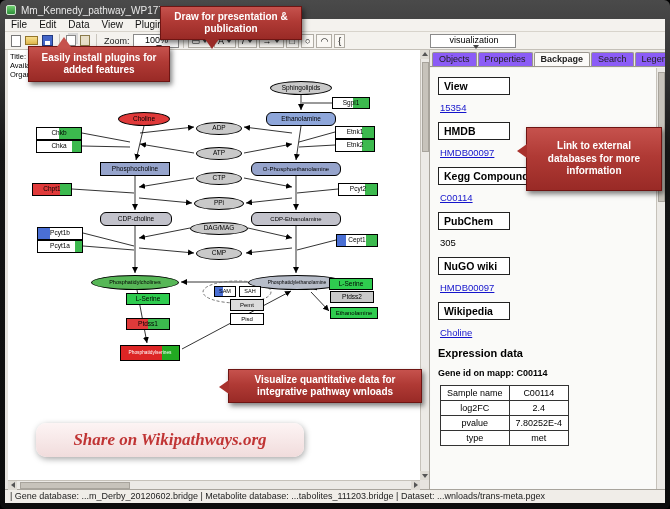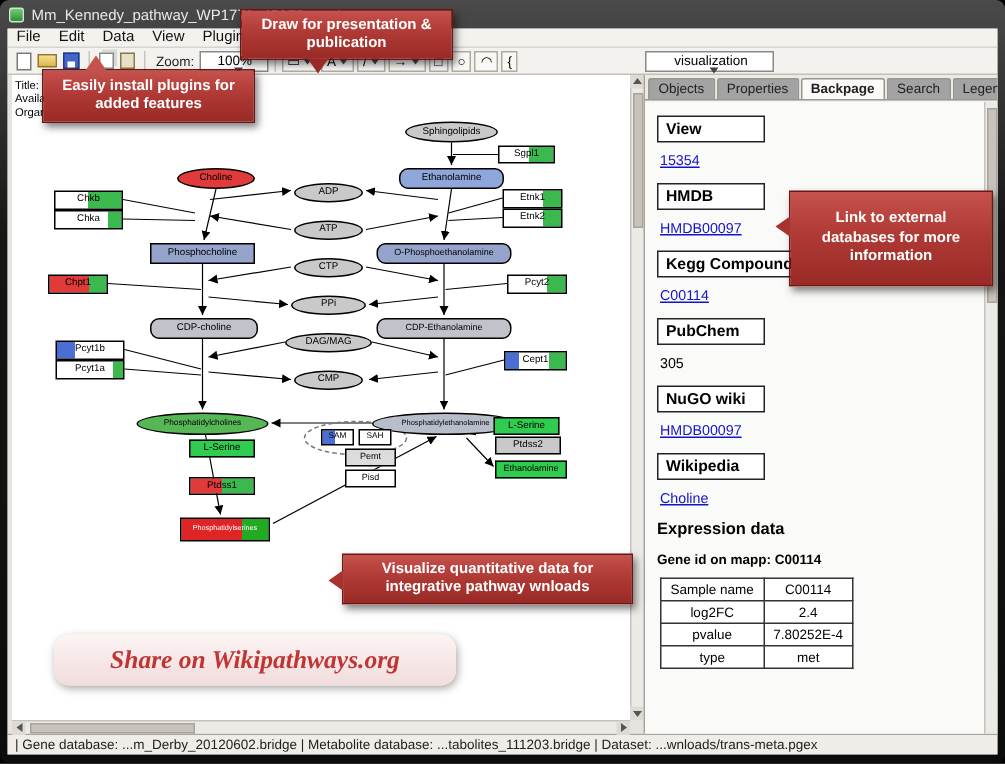--- a/index.html
+++ b/index.html
@@ -42,21 +42,21 @@
   .hscroll{position:absolute;left:3px;bottom:0;width:412px;height:9px;background:#eceae6;border-top:1px solid #c6c2ba;}
   .thumb-v{position:absolute;left:1px;top:12px;width:7px;height:90px;background:#c7c3bb;border:1px solid #a8a49c;}
   .thumb-h{position:absolute;top:1px;left:12px;height:7px;width:110px;background:#c7c3bb;border:1px solid #a8a49c;}
   .sb-btn{position:absolute;width:9px;height:9px;background:#dedbd4;}
   .tri-up{width:0;height:0;border-left:3px solid transparent;border-right:3px solid transparent;border-bottom:4px solid #555;margin:2px auto;}
   .tri-down{width:0;height:0;border-left:3px solid transparent;border-right:3px solid transparent;border-top:4px solid #555;margin:3px auto;}
   .tri-left{width:0;height:0;border-top:3px solid transparent;border-bottom:3px solid transparent;border-right:4px solid #555;margin:1px auto;}
   .tri-right{width:0;height:0;border-top:3px solid transparent;border-bottom:3px solid transparent;border-left:4px solid #555;margin:1px auto;}
   .panel{position:relative;width:236px;background:#f2f1ee;border-left:1px solid #a8a49c;flex:none;}
   .tabs{height:17px;display:flex;align-items:flex-end;padding:2px 0 0 2px;border-bottom:1px solid #9a968e;background:#eceae5;}
-  .tab{font-size:9px;padding:1px 6px 2px 6px;border:1px solid #9a968e;border-bottom:none;background:#a3a3a3;margin-right:1px;border-radius:2px 2px 0 0;color:#222;white-space:nowrap;}
+  .tab{font-size:9px;padding:1px 6px 2px 6px;border:1px solid #9a968e;border-bottom:none;background:#8b5cf6;margin-right:1px;border-radius:2px 2px 0 0;color:#222;white-space:nowrap;}
   .tab.active{background:#fbfaf8;font-weight:bold;}
   .bp-content{position:absolute;left:0;top:18px;right:9px;bottom:0;background:#fafaf8;padding:9px 6px 0 8px;overflow:hidden;}
   .bp-header{border:1px solid #222;background:#fff;font-weight:bold;font-size:10.5px;padding:2px 10px 2px 5px;width:max-content;min-width:72px;margin-bottom:7px;color:#000;}
   .bp-link{color:#1414cc;text-decoration:underline;font-size:9.5px;margin:0 0 9px 2px;width:max-content;cursor:pointer;}
   .bp-value{font-size:9.5px;margin:0 0 9px 2px;color:#000;}
   .bp-exp-title{font-size:11px;font-weight:bold;margin:2px 0 9px 0;color:#000;}
   .bp-geneid{font-size:9px;font-weight:bold;margin:0 0 7px 0;color:#000;}
   .exp-table{border-collapse:collapse;font-size:9px;margin-left:2px;}
   .exp-table td{border:1px solid #333;padding:2px 6px;text-align:center;background:#fff;min-width:48px;height:12px;color:#000;}
   .panel-scroll{position:absolute;right:0;top:18px;bottom:0;width:9px;background:#eceae6;border-left:1px solid #c6c2ba;}

